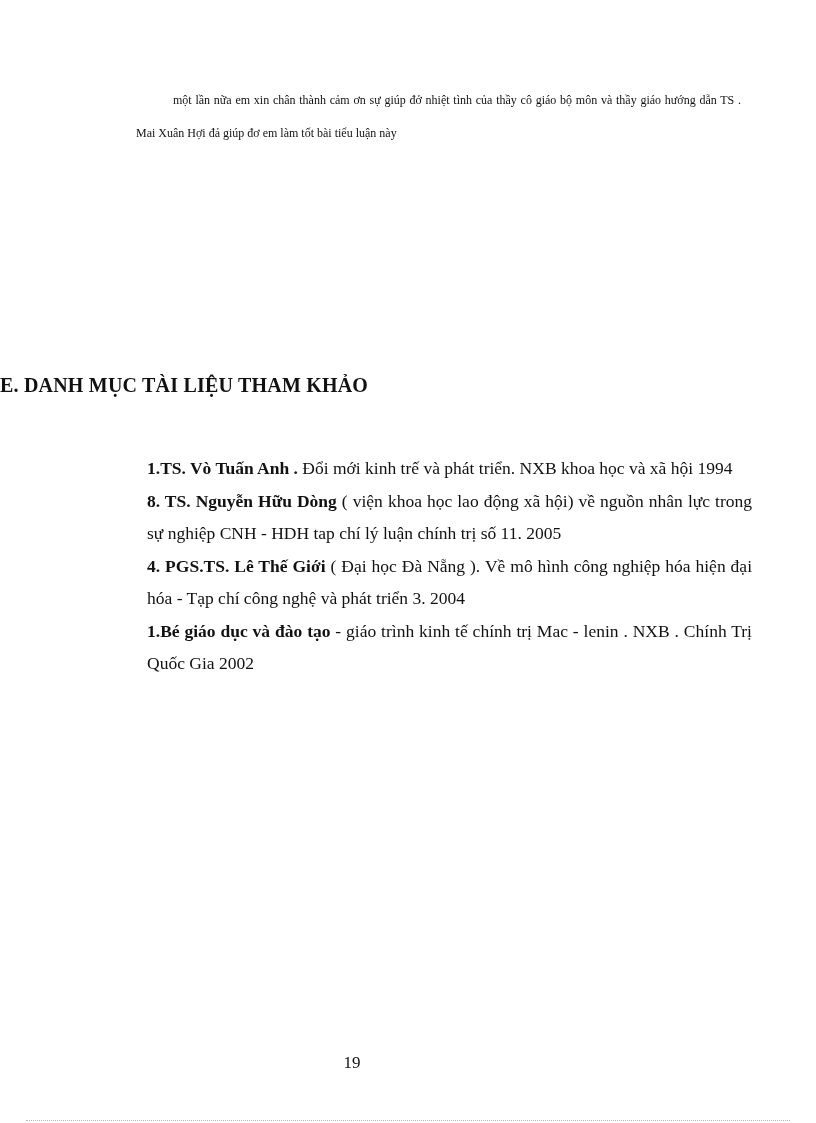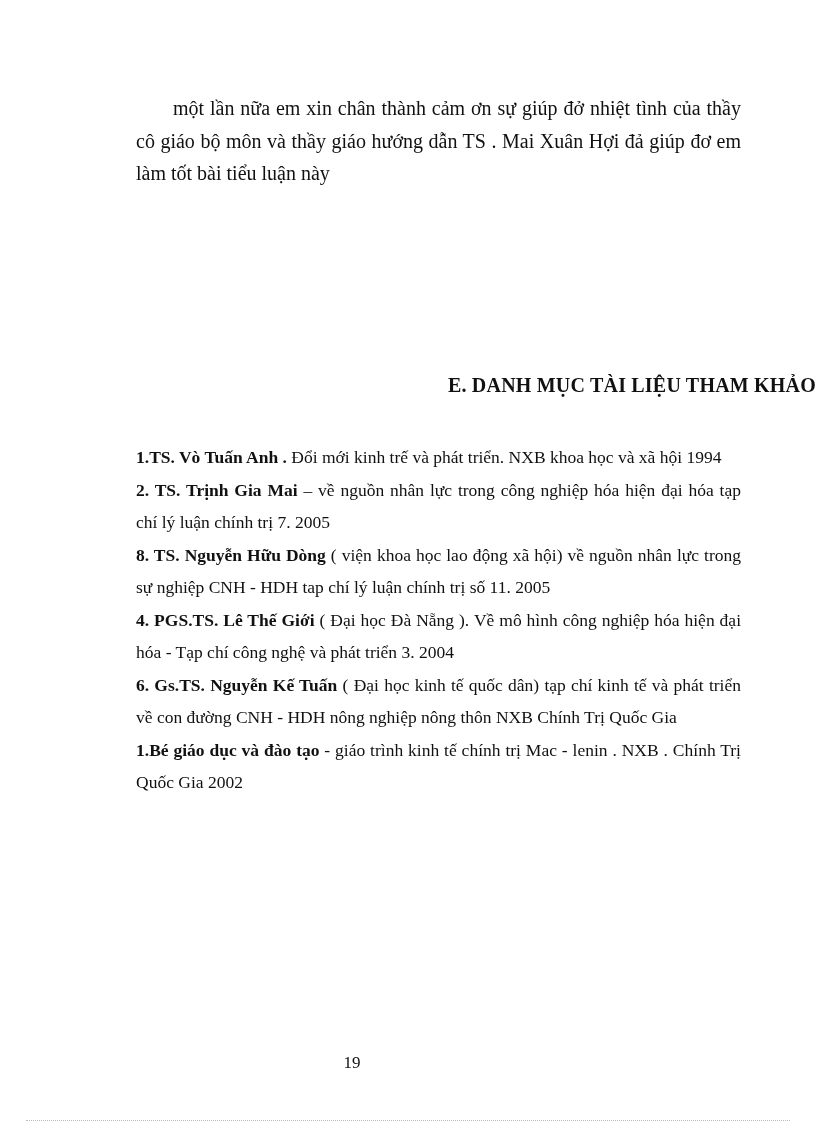--- a/index.html
+++ b/index.html
@@ -18,47 +18,47 @@
     .page {
       position: absolute;
       left: 0; top: 0;
       width: 816px;
       height: 1123px;
     }
     .body-text {
       position: absolute;
       left: 136px;
       width: 605px;
-      font-size: 20px;
+      font-size: 12px;
       line-height: 32.5px;
       text-align: justify;
     }
     .para-intro {
       top: 72px;
       text-indent: 37px;
     }
     .heading {
       position: absolute;
       top: 374px;
       left: 0;
       width: 816px;
-      text-align: right;
+      text-align: left;
       font-size: 20px;
       font-weight: bold;
       letter-spacing: 0.2px;
       margin: 0;
     }
     .refs {
       position: absolute;
       top: 441px;
       left: 136px;
       width: 605px;
       font-size: 17.5px;
       line-height: 32.5px;
-      margin: 0;
+      margin: 11px;
       padding: 0;
       list-style: none;
     }
     .ref {
       text-align: justify;
       margin: 0;
     }
     .ref b {
       font-weight: bold;
     }
@@ -83,23 +83,21 @@
 <body>
 
 <div class="page">
 
   <p class="body-text para-intro">một lần nữa em xin chân thành cảm ơn sự giúp đở nhiệt tình của thầy cô giáo bộ môn và thầy giáo hướng dẫn TS . Mai Xuân Hợi đả giúp đơ em làm tốt bài tiểu luận này</p>
 
   <h2 class="heading">E. DANH MỤC TÀI LIỆU THAM KHẢO</h2>
 
   <ol class="refs">
     <li class="ref"><b>1.TS. Vò Tuấn Anh .</b><span> Đổi mới kinh trế và phát triển. NXB khoa học và xã hội 1994</span></li>
-    <li class="ref"><b>2. TS. Trịnh Gia Mai</b><span> – về nguồn nhân lực trong công nghiệp hóa hiện đại hóa tạp chí lý luận chính trị 7. 2005</span></li>
     <li class="ref"><b>8. TS. Nguyễn Hữu Dòng</b><span> ( viện khoa học lao động xã hội) về nguồn nhân lực trong sự nghiệp CNH - HDH tap chí lý luận chính trị số 11. 2005</span></li>
     <li class="ref"><b>4. PGS.TS. Lê Thế Giới</b><span> ( Đại học Đà Nẵng ). Về mô hình công nghiệp hóa hiện đại hóa - Tạp chí công nghệ và phát triển 3. 2004</span></li>
-    <li class="ref"><b>6. Gs.TS. Nguyễn Kế Tuấn</b><span> ( Đại học kinh tế quốc dân) tạp chí kinh tế và phát triển về con đường CNH - HDH nông nghiệp nông thôn NXB Chính Trị Quốc Gia</span></li>
     <li class="ref"><b>1.Bé giáo dục và đào tạo</b><span> - giáo trình kinh tế chính trị Mac - lenin . NXB . Chính Trị Quốc Gia 2002</span></li>
   </ol>
 
   <div class="page-number">19</div>
 
   <div class="page-border"></div>
 </div>
 
 </body></html>

